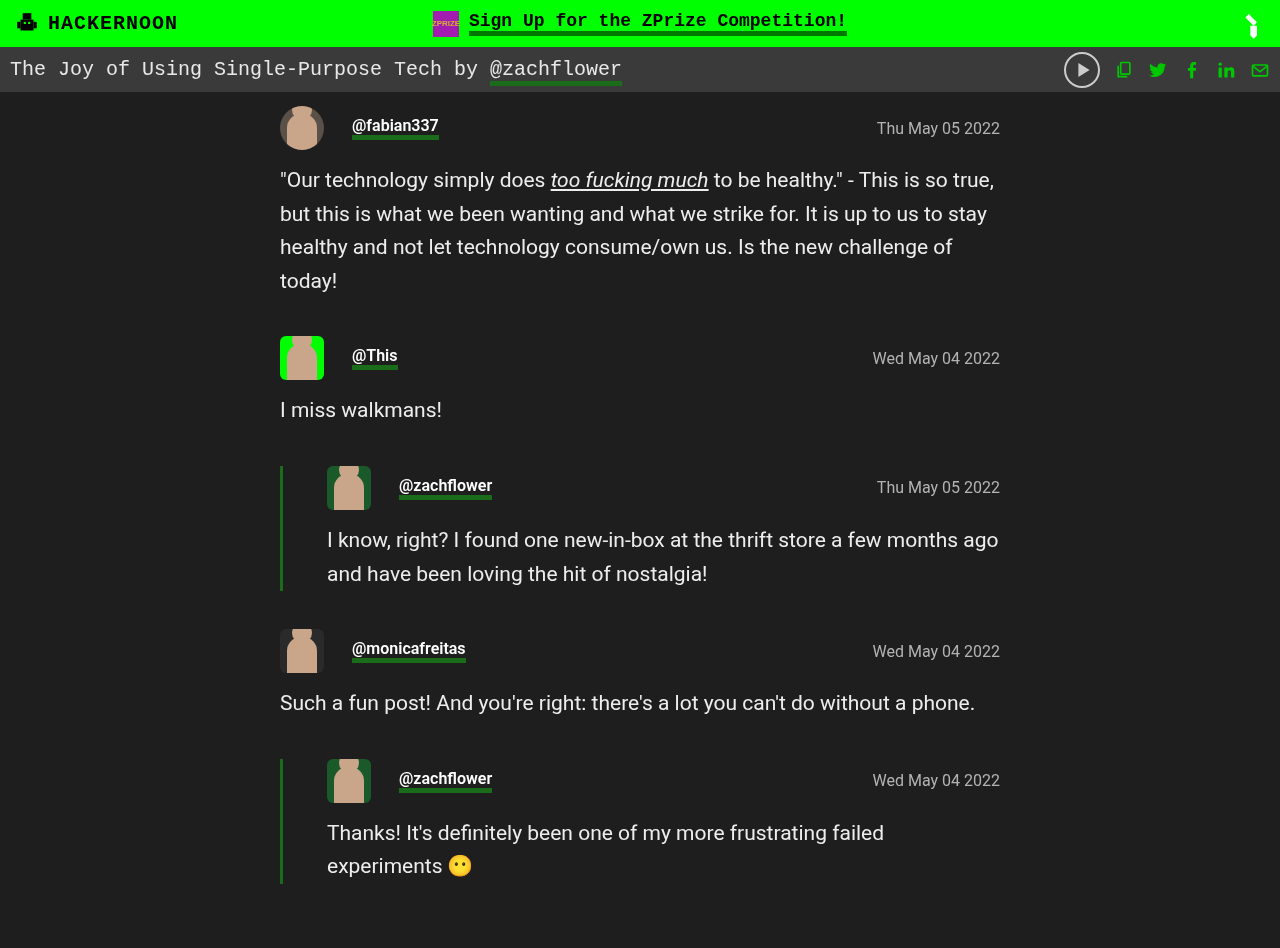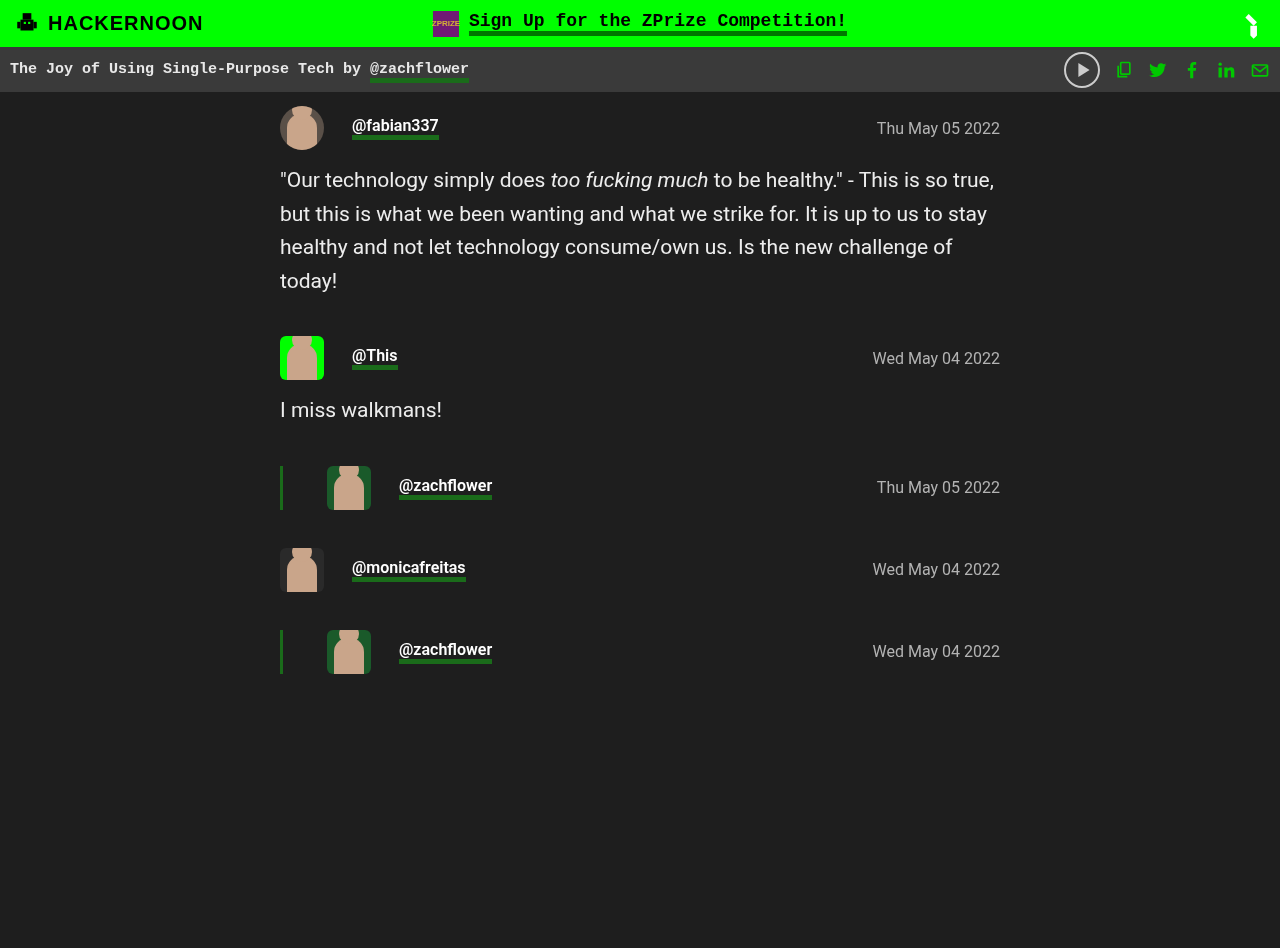--- a/index.html
+++ b/index.html
@@ -16,40 +16,40 @@
   display: flex;
   align-items: center;
   padding: 0 14px;
   position: relative;
 }
 .logo {
   display: flex;
   align-items: center;
   gap: 8px;
   color: #000;
-  font-family: Liberation Sans, sans-serif;
+  font-family: Liberation Mono, monospace;
   font-weight: bold;
   font-size: 20px;
   letter-spacing: 1px;
 }
 .logo-icon {
   width: 26px; height: 26px;
   display: flex; align-items: center; justify-content: center;
 }
 .topbar-center {
   position: absolute;
   left: 50%;
   transform: translateX(-50%);
   display: flex;
   align-items: center;
   gap: 10px;
 }
 .banner-badge {
   width: 26px; height: 26px;
-  background: #701a75;
+  background: #a21caf;
   color: #d4af37;
   font-size: 8px;
   font-weight: bold;
   display: flex;
   align-items: center;
   justify-content: center;
   font-family: sans-serif;
 }
 .banner-text {
   font-family: "Courier New", monospace;
@@ -66,22 +66,22 @@
 .subheader {
   background: #3a3a3a;
   height: 45px;
   display: flex;
   align-items: center;
   padding: 0 10px;
 }
 .article-title {
   font-family: "Courier New", monospace;
   color: #e8e8e8;
-  font-size: 15px;
-  font-weight: bold;
+  font-size: 20px;
+  font-weight: normal;
 }
 .article-author {
   border-bottom: 5px solid #1a6b1a;
 }
 .subheader-right {
   margin-left: auto;
   display: flex;
   align-items: center;
   gap: 14px;
 }
@@ -150,21 +150,21 @@
 .comment-date {
   margin-left: auto;
   font-size: 16px;
   color: #b3b3b3;
 }
 .comment-body {
   font-size: 21px;
   line-height: 1.6;
   color: #ededed;
 }
-.comment-body em { font-style: italic; }
+.comment-body em { font-style: italic; text-decoration: underline; }
 </style>
 </head>
 <body>
 
 <div class="topbar">
   <a class="logo">
     <span class="logo-icon">
       <svg viewBox="0 0 24 24" width="26" height="26">
         <rect x="8" y="2" width="8" height="6" fill="#000"></rect>
         <rect x="6" y="8" width="12" height="10" fill="#000"></rect>
@@ -252,32 +252,35 @@
       <div class="comment-body">I miss walkmans!</div>
     </div>
     <div class="comment comment-reply">
       <div class="comment-head">
         <div class="avatar" style="background: rgb(26, 90, 42);">
           <div class="avatar-person"></div>
         </div>
         <a class="username">@zachflower</a>
         <span class="comment-date">Thu May 05 2022</span>
       </div>
+      <div class="comment-body">I know, right? I found one new-in-box at the thrift store a few months ago and have been loving the hit of nostalgia!</div>
     </div>
     <div class="comment">
       <div class="comment-head">
         <div class="avatar" style="background: rgb(42, 42, 42);">
           <div class="avatar-person"></div>
         </div>
         <a class="username">@monicafreitas</a>
         <span class="comment-date">Wed May 04 2022</span>
       </div>
+      <div class="comment-body">Such a fun post! And you're right: there's a lot you can't do without a phone.</div>
     </div>
     <div class="comment comment-reply">
       <div class="comment-head">
         <div class="avatar" style="background: rgb(26, 90, 42);">
           <div class="avatar-person"></div>
         </div>
         <a class="username">@zachflower</a>
         <span class="comment-date">Wed May 04 2022</span>
       </div>
+      <div class="comment-body">Thanks! It's definitely been one of my more frustrating failed experiments 😶</div>
     </div>
   </div>
 
 </body></html>

